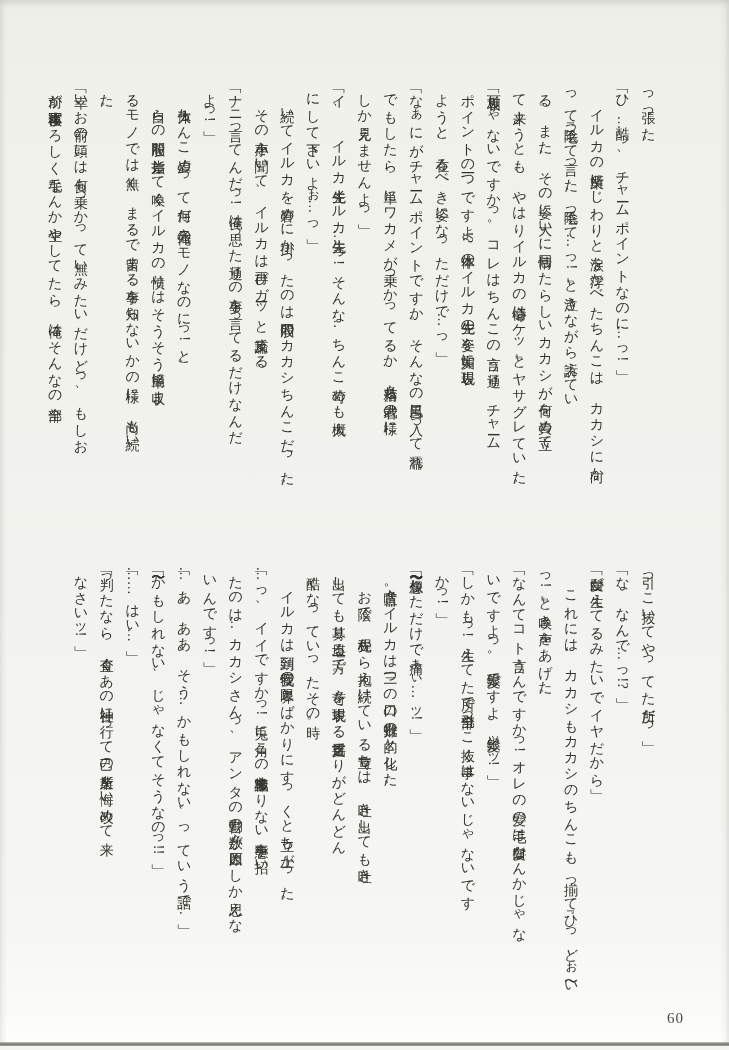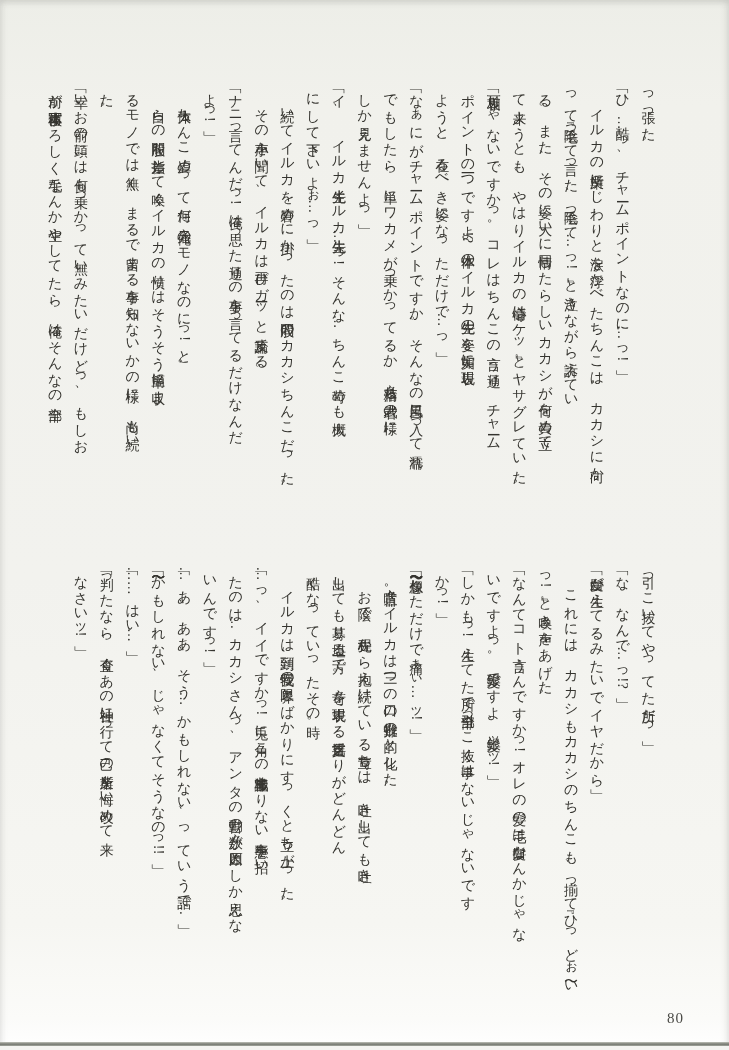--- a/index.html
+++ b/index.html
@@ -125,15 +125,15 @@
       <p>「…っ、イイですかっ!兎に角この非常識極まりない事態を招い</p>
       <p>たのは…カカシさんっ、アンタの言動の数々が原因としか思えな</p>
       <p>いんですっ!」</p>
       <p>「…あ、ああ、そう…かもしれない、っていう話で…」</p>
       <p>「〜〜〜かもしれない、じゃなくてそうなのっ!!」</p>
       <p>「……はい…」</p>
       <p>「判ったなら、今直ぐあの神社に行って己の所業を悔い改めて来</p>
       <p>なさいッ!」</p>
     </div>
 
-  <div class="page-number">80</div>
+  <div class="page-number">60</div>
 
 </div>
 
 </body></html>

